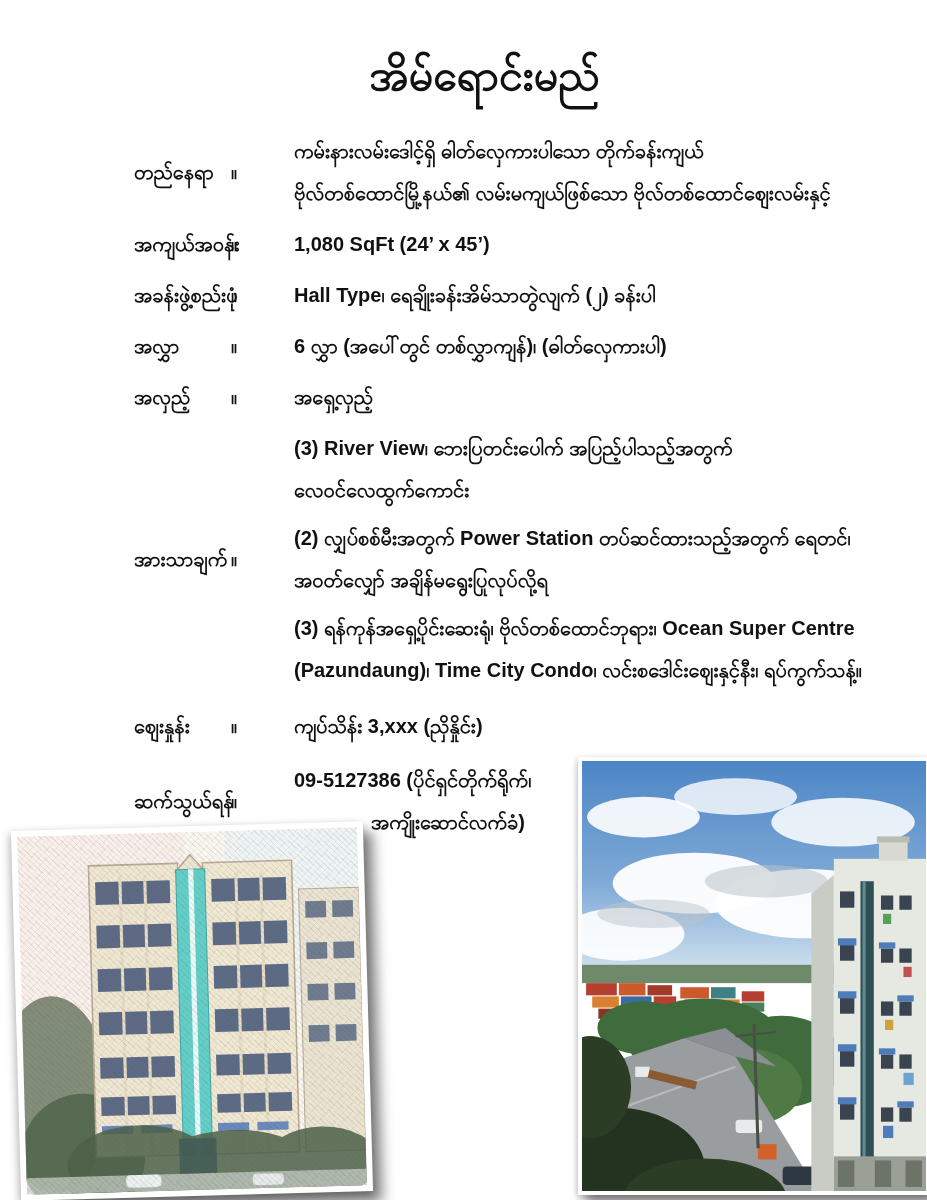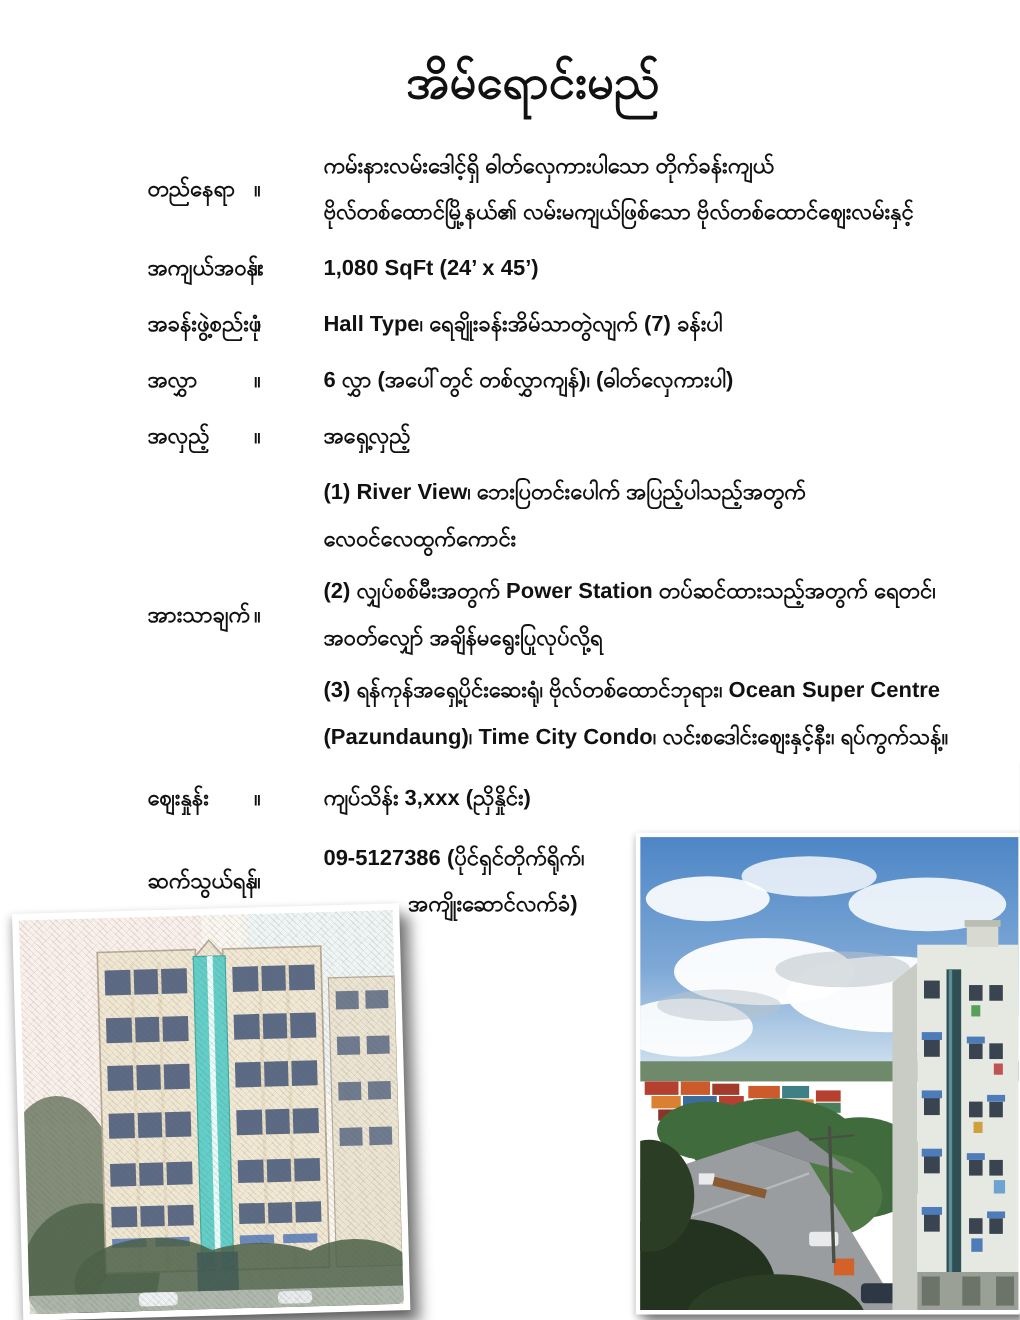--- a/index.html
+++ b/index.html
@@ -65,42 +65,42 @@
     <div class="row">
       <div class="label">အကျယ်အဝန်း</div>
       <div class="sep">။</div>
       <div class="value">1,080 SqFt (24’ x 45’)</div>
     </div>
 
     <div class="row">
       <div class="label">အခန်းဖွဲ့စည်းပုံ</div>
       <div class="sep">။</div>
       <div class="value">
-        <div>Hall Type၊ ရေချိုးခန်းအိမ်သာတွဲလျက် (7) ခန်းပါ</div>
+        <div>Hall Type၊ ရေချိုးခန်းအိမ်သာတွဲလျက် (၂) ခန်းပါ</div>
       </div>
     </div>
 
     <div class="row">
       <div class="label">အလွှာ</div>
       <div class="sep">။</div>
       <div class="value">6 လွှာ (အပေါ်တွင် တစ်လွှာကျန်)၊ (ဓါတ်လှေကားပါ)</div>
     </div>
 
     <div class="row">
       <div class="label">အလှည့်</div>
       <div class="sep">။</div>
       <div class="value">အရှေ့လှည့်</div>
     </div>
 
     <div class="row">
       <div class="label">အားသာချက်</div>
       <div class="sep">။</div>
       <div class="value">
         <div class="adv-group">
-          <div>(1) River View၊ ဘေးပြတင်းပေါက် အပြည့်ပါသည့်အတွက်</div>
+          <div>(3) River View၊ ဘေးပြတင်းပေါက် အပြည့်ပါသည့်အတွက်</div>
           <div>လေဝင်လေထွက်ကောင်း</div>
         </div>
         <div class="adv-group">
           <div>(2) လျှပ်စစ်မီးအတွက် Power Station တပ်ဆင်ထားသည့်အတွက် ရေတင်၊</div>
           <div>အဝတ်လျှော် အချိန်မရွေးပြုလုပ်လို့ရ</div>
         </div>
         <div class="adv-group">
           <div>(3) ရန်ကုန်အရှေ့ပိုင်းဆေးရုံ၊ ဗိုလ်တစ်ထောင်ဘုရား၊ Ocean Super Centre</div>
           <div>(Pazundaung)၊ Time City Condo၊ လင်းစဒေါင်းဈေးနှင့်နီး၊ ရပ်ကွက်သန့်။</div>
         </div>

